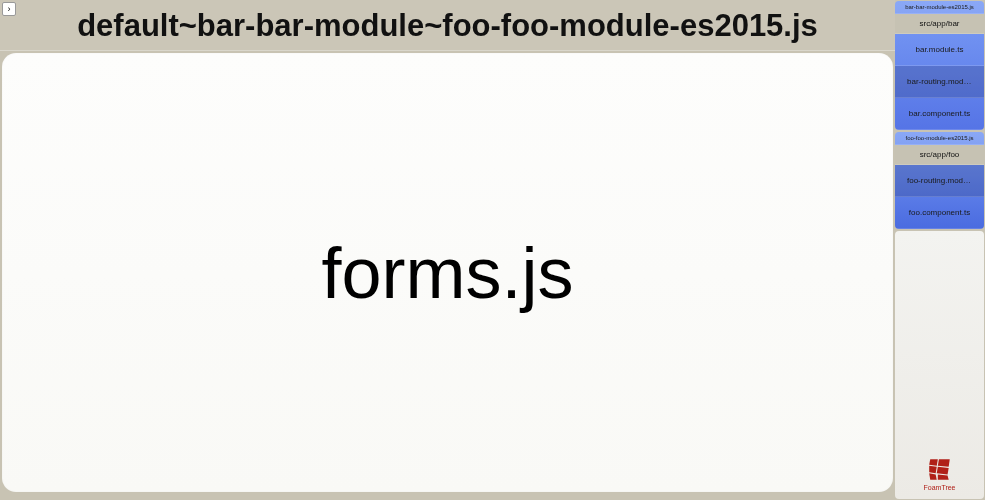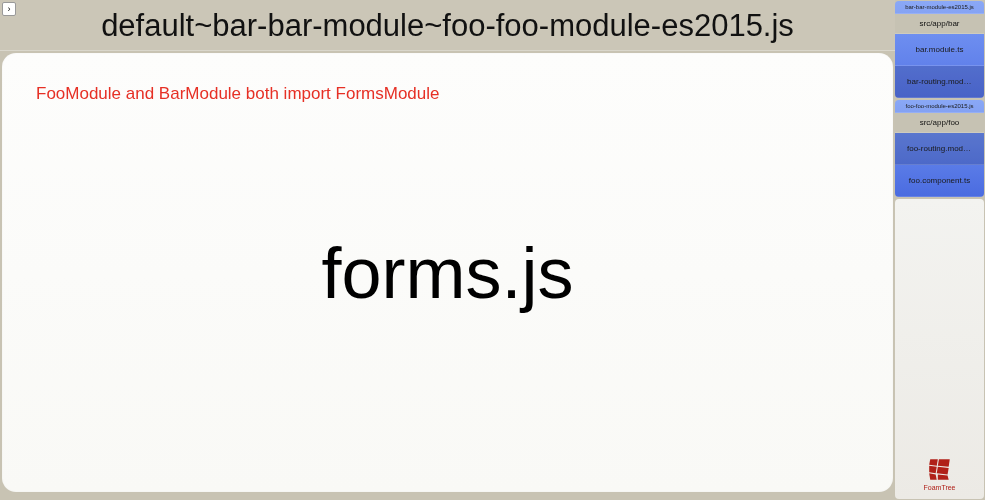--- a/index.html
+++ b/index.html
@@ -32,20 +32,21 @@
       display: flex;
       flex-direction: column;
       padding: 0;
     }
     .header-row {
       text-align: center;
       padding: 6px 0;
       font-size: 31px;
       color: #111;
       background: #cbc6b7;
+      font-weight: bold;
     }
     .header-row.first {
       padding-top: 8px;
       border-bottom: 1px solid rgba(255,255,255,0.3);
     }
     .header-row.second {
       border-bottom: 1px solid rgba(0,0,0,0.06);
     }
     .content-card {
       margin: 2px 2px 8px 2px;
@@ -142,32 +143,32 @@
 <body>
 
 <div class="toggle-btn">
   <span>›</span>
 </div>
 
 <div class="main-area">
   <div class="header-row first">default~bar-bar-module~foo-foo-module-es2015.js</div>
   <div class="content-card">
     <div class="annotation">
-      <div>FooModule and BarModule both import FormsModule</div>
     </div>
     <div class="big-label">forms.js</div>
   </div>
 </div>
 
 <div class="sidebar">
   <div class="sidegroup blue">
     <div class="sideitem titlecell">bar-bar-module-es2015.js</div>
     <div class="sideitem nameplate">src/app/bar</div>
     <div class="sideitem tscell">bar.module.ts</div>
     <div class="sideitem tscell dark">bar-routing.module.ts</div>
+    <div class="sideitem tscell">bar.component.ts</div>
   </div>
   <div class="sidegroup blue2">
     <div class="sideitem titlecell">foo-foo-module-es2015.js</div>
     <div class="sideitem nameplate">src/app/foo</div>
     <div class="sideitem tscell dark">foo-routing.module.ts</div>
     <div class="sideitem tscell">foo.component.ts</div>
   </div>
   <div class="logo-box">
     <svg class="foamtree-icon" viewBox="0 0 24 24">
       <g fill="#b02018">

